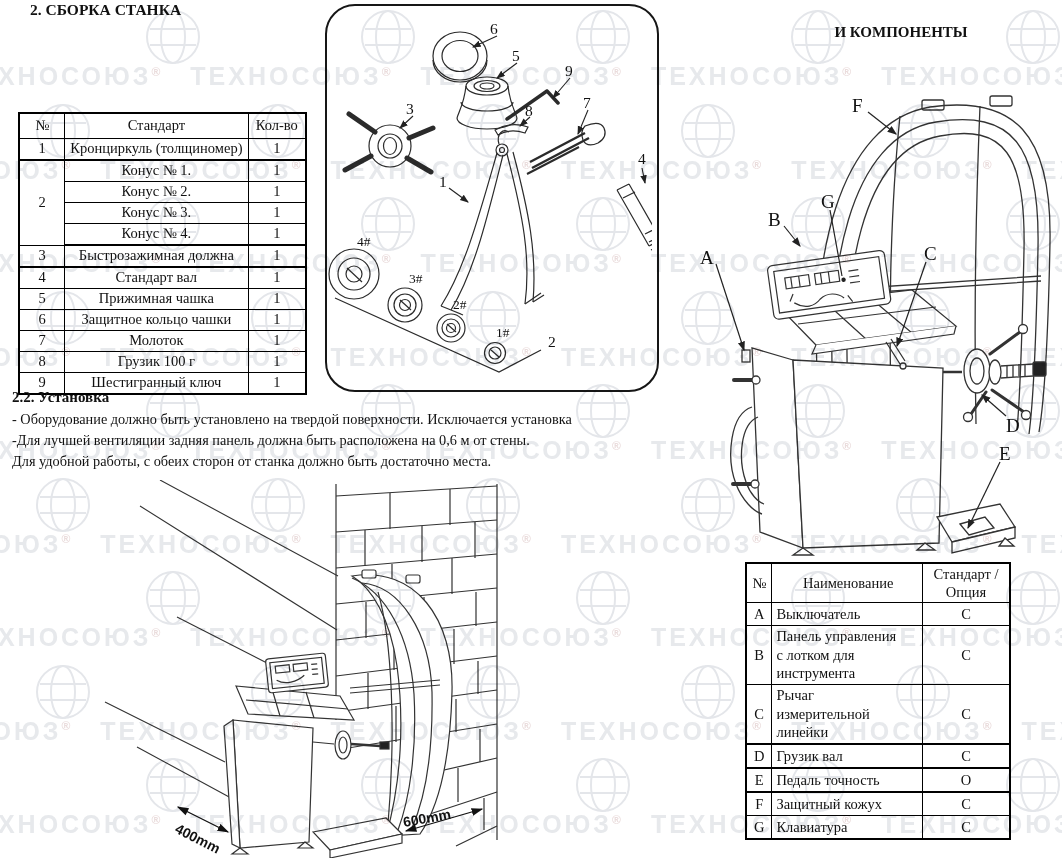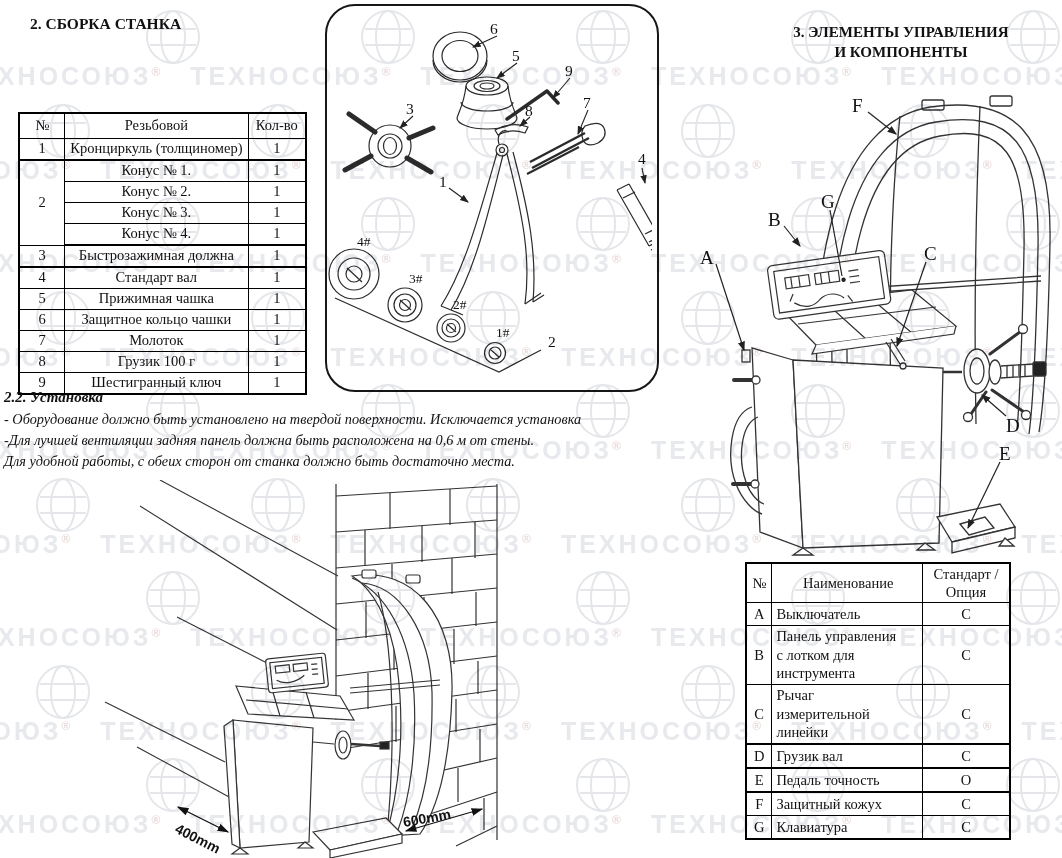--- a/index.html
+++ b/index.html
@@ -5,24 +5,24 @@
   html,body{margin:0;padding:0;background:#888;}
   .page{position:relative;width:1062px;height:858px;background:#fff;overflow:hidden;
         font-family:"Liberation Serif",serif;color:#111;}
   
   .watermark{position:absolute;inset:0;z-index:5;pointer-events:none;mix-blend-mode:multiply;}
   .wm-row{position:absolute;white-space:nowrap;font-family:"Liberation Sans",sans-serif;
           font-weight:bold;font-size:25px;letter-spacing:3px;color:#e7e9ec;}
   .wm-row sup{font-size:12px;color:#eadcdc;letter-spacing:0;margin-right:30px;}
   .globe{position:absolute;}
   
-  .h-left{position:absolute;left:30px;top:15px;font-size:15.5px;font-weight:bold;z-index:2;}
+  .h-left{position:absolute;left:30px;top:1px;font-size:15.5px;font-weight:bold;z-index:2;}
   .h-right{position:absolute;left:740px;top:22px;width:322px;text-align:center;
            font-size:15px;font-weight:bold;line-height:20px;z-index:2;}
-  .install{position:absolute;left:4px;top:389px;width:585px;z-index:2;font-style:italic;}
+  .install{position:absolute;left:12px;top:389px;width:585px;z-index:2;}
   .install .ttl{font-size:15px;font-weight:bold;margin-bottom:3px;}
   .install .ln{font-size:14.3px;line-height:20.8px;white-space:nowrap;}
   
   table.tbl{border-collapse:collapse;background:#fff;z-index:2;position:absolute;}
   table.tbl td{border:1px solid #000;font-size:14.5px;padding:0 2px;text-align:center;}
   .parts{left:18px;top:112px;width:289px;border:2px solid #000;}
   .parts td{height:20px;line-height:19.5px;}
   .parts td.c1{width:44px;} .parts td.c2{width:189px;} .parts td.c3{width:56px;}
   .parts tr.hd td{height:24px;}
   .parts tr.thick td{border-bottom-width:2.2px;}
@@ -371,29 +371,28 @@
             <circle cx="29" cy="29" r="26"></circle>
             <ellipse cx="29" cy="29" rx="12" ry="26"></ellipse>
             <path d="M6 21 h46 M6 37 h46"></path>
           </g>
         </svg></div>
     </div>
 
   <div class="h-left">2.  СБОРКА СТАНКА</div>
 
   <div class="h-right">
-    <div>3. ЭЛЕМЕНТЫ УПРАВЛЕНИЯ</div>
     <div>И КОМПОНЕНТЫ</div>
   </div>
 
   <table class="tbl parts">
     <tbody>
         <tr class="hd">
       <td class="c1">№</td>
-      <td class="c2">Резьбовой</td>
+      <td class="c2">Стандарт</td>
       <td class="c3">Кол-во</td>
     </tr>
     <tr class="thick">
       <td class="c1">1</td>
       <td class="c2">Кронциркуль (толщиномер)</td>
       <td class="c3">1</td>
     </tr>
     <tr>
       <td class="c1" rowspan="4">2</td>
       <td class="c2">Конус № 1.</td>

